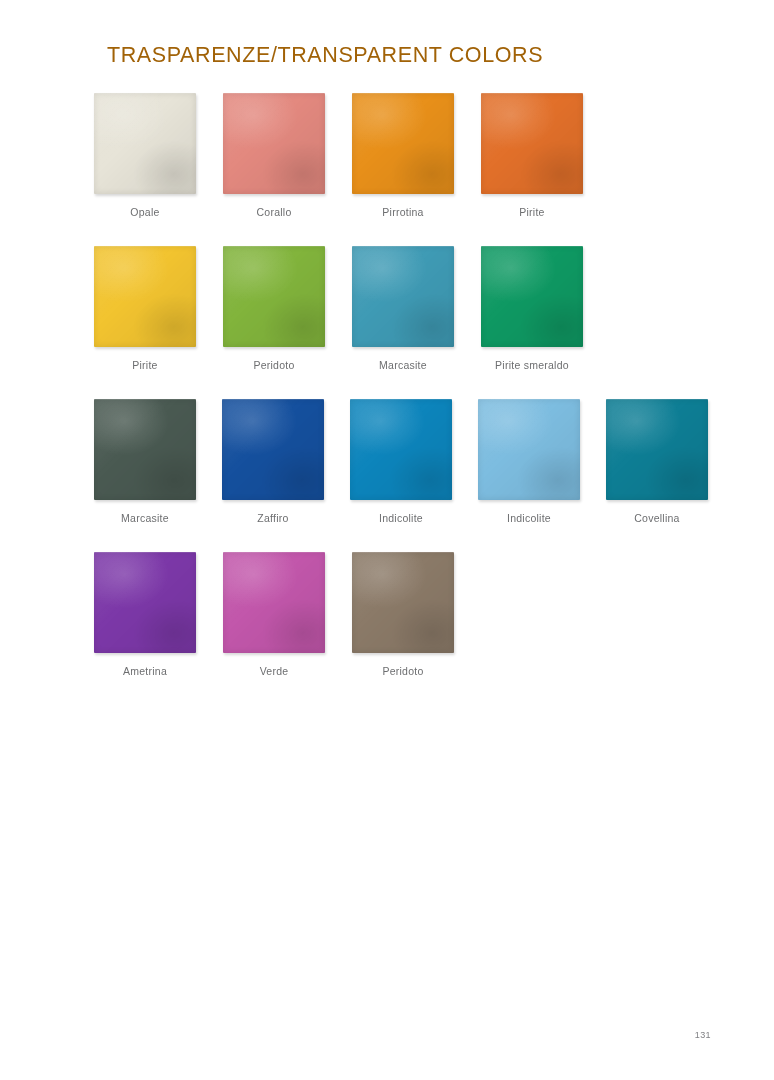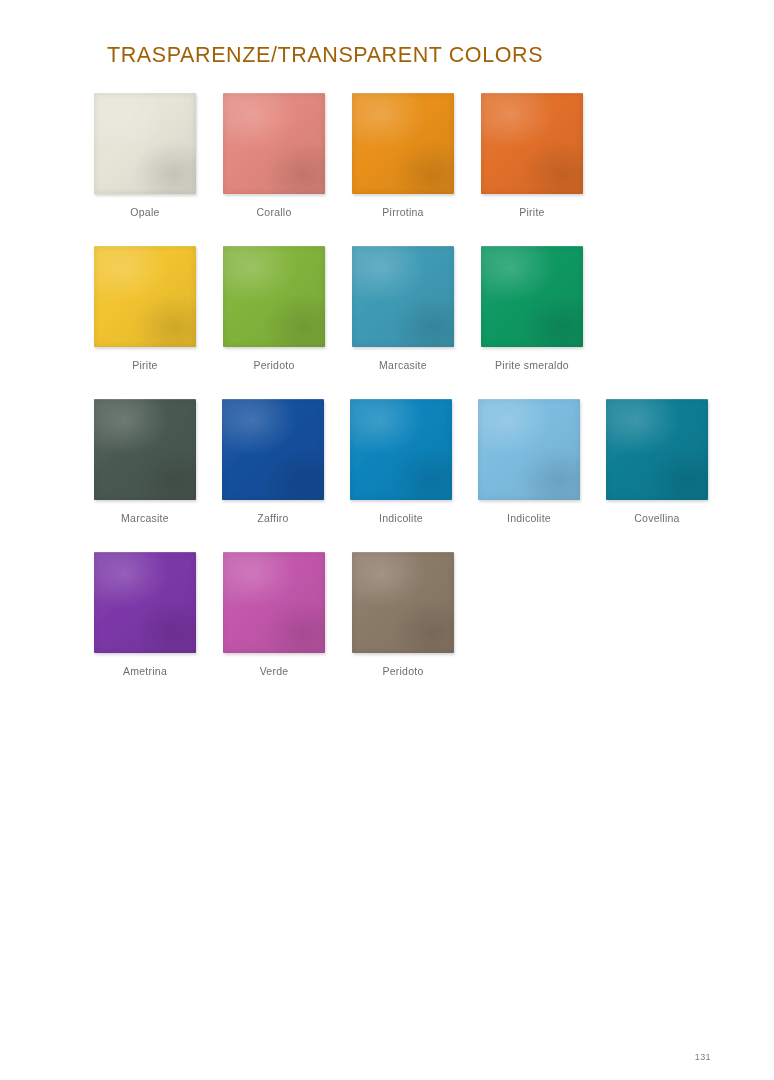--- a/index.html
+++ b/index.html
@@ -91,21 +91,21 @@
     text-align: center;
     font-size: 10.5px;
     letter-spacing: 0.25px;
     color: #6d6e70;
     line-height: 13px;
     white-space: nowrap;
   }
   .page-number {
     position: absolute;
     right: 63px;
-    bottom: 18px;
+    bottom: 40px;
     font-size: 9px;
     color: #808184;
     letter-spacing: 0.4px;
   }
 </style>
 </head>
 <body>
 
 <div class="page">
 

